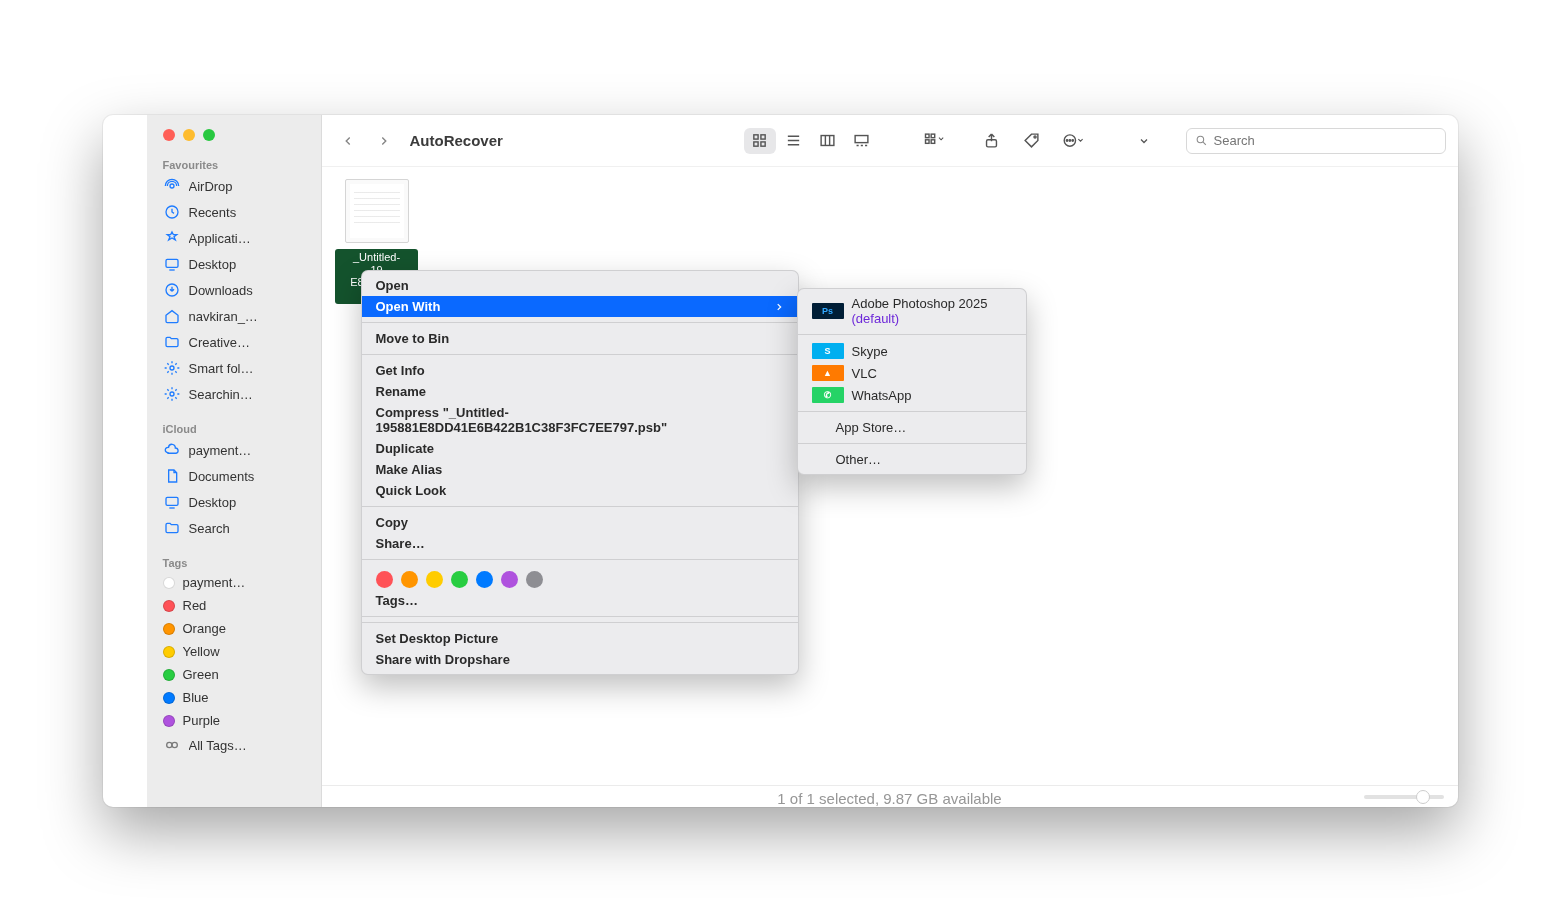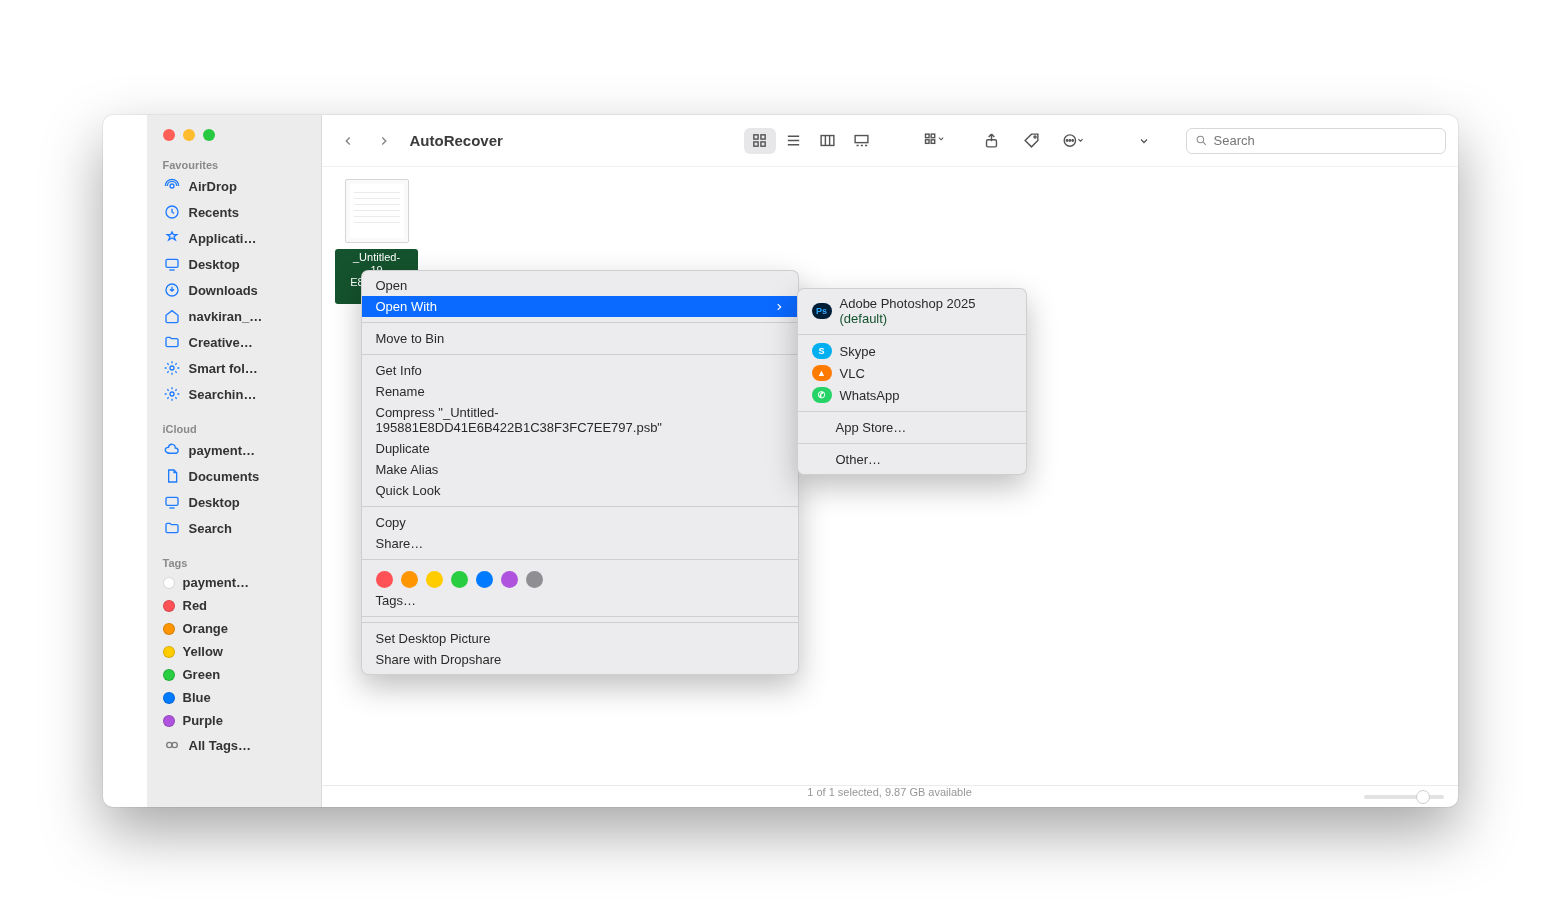--- a/index.html
+++ b/index.html
@@ -44,21 +44,21 @@
     padding: 4px 16px 2px 16px;
     font-size: 11px;
     font-weight: 600;
     color: #8a8a8a;
   }
   .side-item {
     display: flex; align-items: center; gap: 8px;
     padding: 4px 16px 4px 16px;
     color: #333;
     cursor: default;
-    white-space: nowrap; overflow: hidden; text-overflow: ellipsis; font-weight: bold;
+    white-space: nowrap; overflow: hidden; text-overflow: ellipsis;
   }
   .side-item .icon { width: 18px; height: 18px; display:flex; align-items:center; justify-content:center; color:#1f7cff; flex-shrink:0; }
   .side-item .icon.grey { color:#7a7a7a; }
   .side-item span.label { overflow: hidden; text-overflow: ellipsis; }
   .side-spacer { height: 12px; }
   .tag-dot { width: 12px; height: 12px; border-radius: 50%; border:1px solid rgba(0,0,0,0.15); flex-shrink:0; }
   
   .main { flex:1; display:flex; flex-direction:column; position:relative; }
   .toolbar {
     height: 52px;
@@ -105,22 +105,22 @@
     background:#14532d;
     border-radius:3px;
     padding:2px 15px;
     text-align:center;
     line-height:1.15;
     max-width:90px;
   }
   .statusbar {
     height: 22px;
     border-top:1px solid rgba(0,0,0,0.08);
-    display:flex; align-items:flex-start; justify-content:center;
-    font-size:11px; color:#969696;
+    display:flex; align-items:flex-end; justify-content:center;
+    font-size:15px; color:#969696;
     position:relative;
   }
   .zoom-slider {
     position:absolute; right:14px; top:50%; transform:translateY(-50%);
     width:80px; height:4px; background:#e2e2e2; border-radius:2px;
   }
   .zoom-knob {
     position:absolute; right:14px; top:-5px;
     width:14px; height:14px; background:#fff; border:1px solid #ccc; border-radius:50%;
   }
@@ -135,20 +135,21 @@
     box-shadow: 0 12px 30px rgba(0,0,0,0.25);
     padding: 4px 0;
     z-index: 50;
   }
   .ctx-item {
     padding: 3px 14px;
     font-size:13px;
     color:#2a2a2a;
     display:flex; align-items:center; justify-content:space-between;
     cursor:default;
+    font-weight:bold;
   }
   .ctx-item.highlight { background:#0a69ff; color:#fff; }
   .ctx-sep { height:1px; background:rgba(0,0,0,0.12); margin:5px 0; }
   .ctx-tagrow { display:flex; gap:8px; padding:6px 14px 2px 14px; }
   .ctx-tagdot { width:17px; height:17px; border-radius:50%; }
   .chev { font-size:13px; }
   
   .sub-menu {
     position:absolute;
     left: 694px; top:173px;
@@ -160,23 +161,23 @@
     padding:4px 0;
     z-index:60;
   }
   .sub-item {
     padding:3px 14px;
     font-size:13px; color:#2a2a2a;
     display:flex; align-items:center; gap:8px;
     cursor:default;
   }
   .sub-item .app-icon {
-    width:20px; height:16px; border-radius:8px; display:flex; align-items:center; justify-content:center; font-size:9px; font-weight:700; color:#fff; flex-shrink:0;
-  }
-  .dim { color:#14532d; }
+    width:32px; height:16px; border-radius:1px; display:flex; align-items:center; justify-content:center; font-size:9px; font-weight:700; color:#fff; flex-shrink:0;
+  }
+  .dim { color:#6d28d9; }
   svg { display:block; }
 </style>
 </head>
 <body>
 
 <div class="window">
 
   <div class="sidebar">
     <div class="traffic-lights">
       <div class="tl red"></div>

